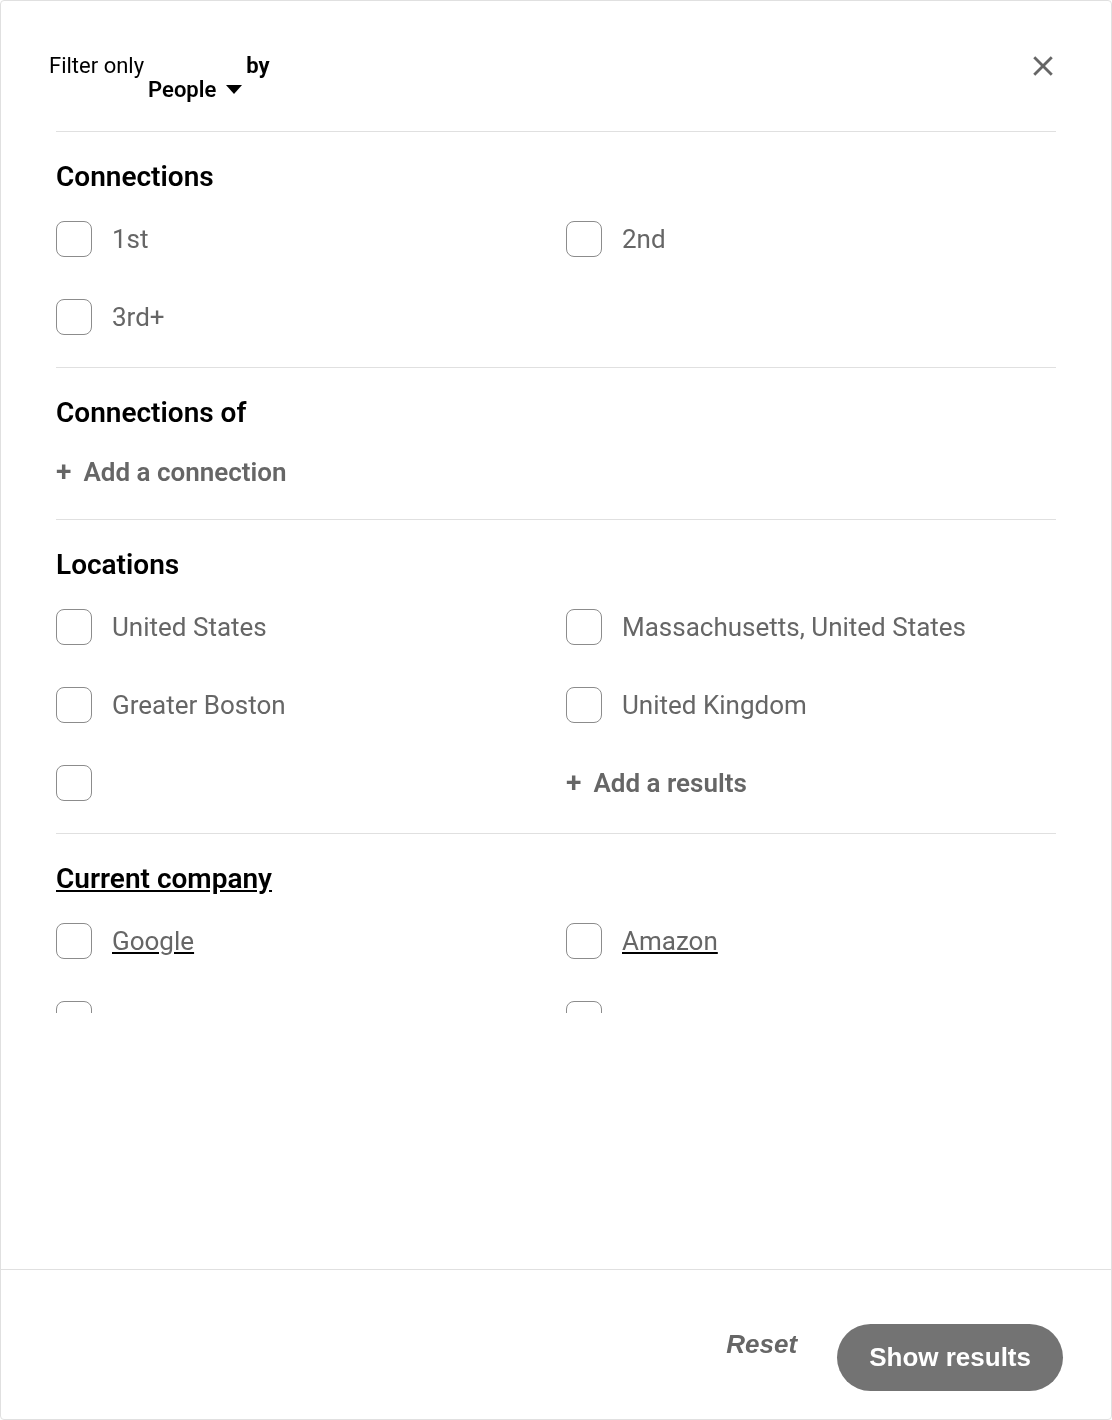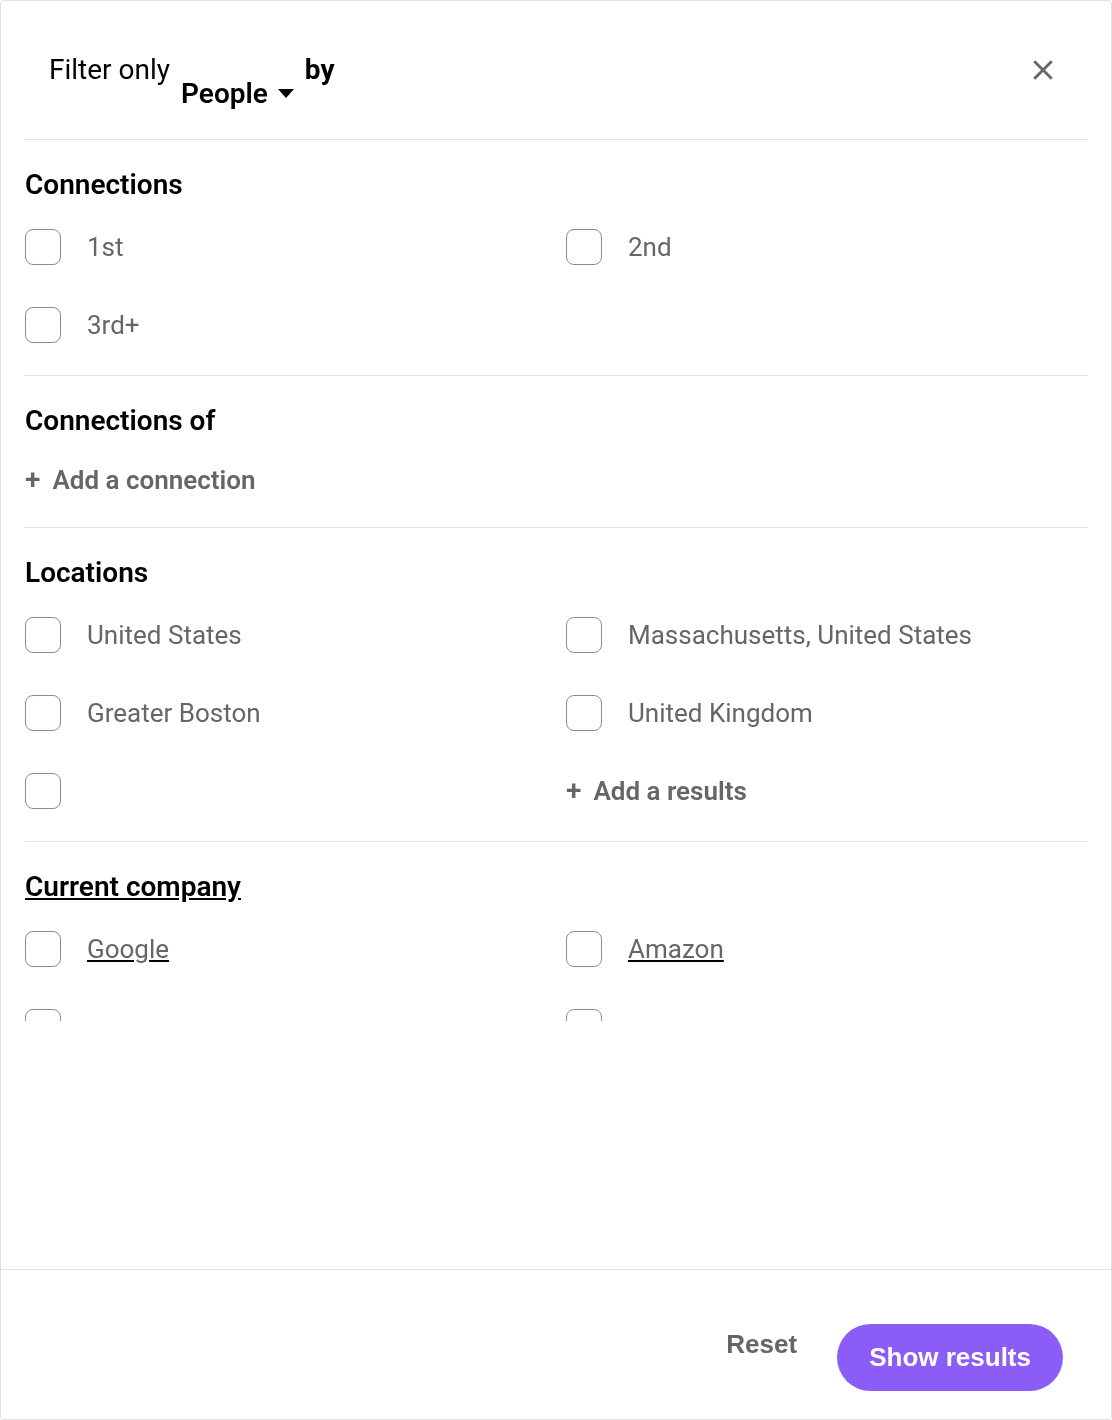--- a/index.html
+++ b/index.html
@@ -21,25 +21,25 @@
     border-radius: 4px;
     background: #fff;
   }
   .header {
     display: flex;
     align-items: center;
     padding: 28px 48px;
     border-bottom: 1px solid transparent;
   }
   .header-text {
-    font-size: 28px;
+    font-size: 22px;
     color: #000;
     display: flex;
     align-items: center;
-    gap: 11px;
+    gap: 4px;
   }
   .header-filter-only { font-weight: 400; }
   .header-entity { font-weight: 600; }
   .header-dropdown {
     display: inline-flex;
     align-items: center;
     gap: 10px;
     cursor: pointer;
     margin-top: 48px;
   }
@@ -50,21 +50,21 @@
     height: 40px;
     display: flex;
     align-items: center;
     justify-content: center;
     cursor: pointer;
     color: #666;
   }
   .content {
     flex: 1;
     overflow-y: hidden;
-    padding: 0 24px;
+    padding: 0 55px;
   }
   .section {
     padding: 28px 0 32px 0;
     border-bottom: 1px solid #e0e0e0;
   }
   .section:first-child {
     border-top: 1px solid #e0e0e0;
   }
   .section:last-child { border-bottom: none; text-decoration: underline; }
   .section-title {
@@ -87,21 +87,20 @@
     height: 36px;
     border: 1.5px solid #8c8c8c;
     border-radius: 8px;
     flex-shrink: 0;
     cursor: pointer;
     background: #fff;
   }
   .option-label {
     font-size: 26px;
     color: #666;
-    margin-left: 6px;
   }
   .add-row {
     display: flex;
     align-items: center;
     gap: 12px;
     font-size: 26px;
     font-weight: 600;
     color: #666;
     cursor: pointer;
   }
@@ -118,26 +117,27 @@
     gap: 28px;
   }
   .btn-reset {
     font-size: 26px;
     font-weight: 600;
     color: #666;
     background: none;
     border: none;
     cursor: pointer;
     padding: 8px 12px;
+    font-style: italic;
   }
   .btn-primary {
     font-size: 26px;
     font-weight: 600;
     color: #fff;
-    background: #8b5cf6;
+    background: #737373;
     border: none;
     border-radius: 36px;
     padding: 18px 32px;
     cursor: pointer;
     margin-top: 26px;
   }
   .caret-down {
     width: 0;
     height: 0;
     border-left: 8px solid transparent;

